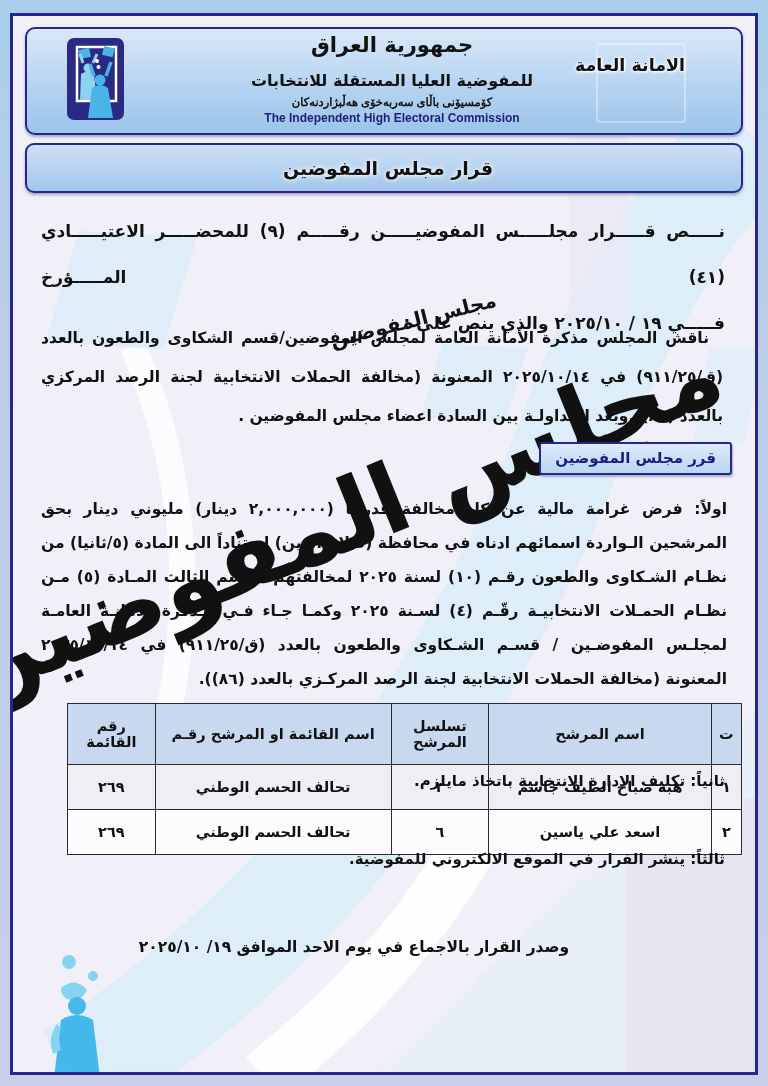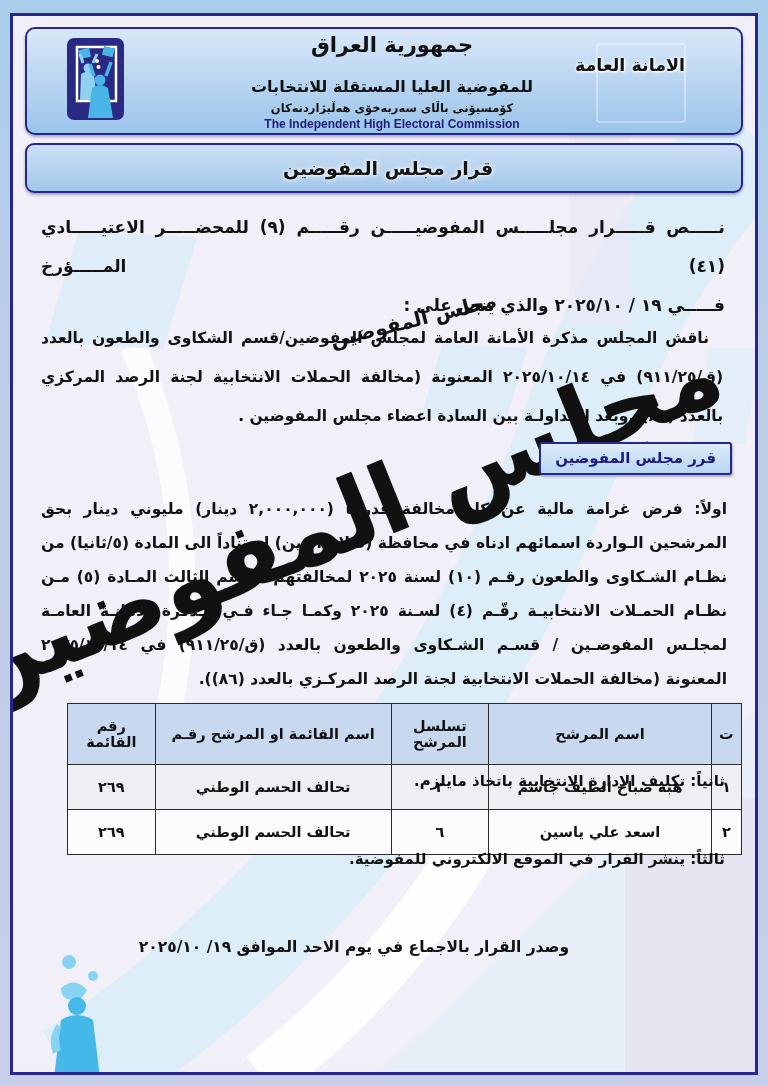--- a/index.html
+++ b/index.html
@@ -38,22 +38,22 @@
   
   .hdr-box {
     position:absolute; left:12px; top:11px; width:718px; height:108px;
     border:2px solid #26268c; border-radius:10px;
     background:linear-gradient(180deg,#d9e8f8 0%,#bcd7f2 45%,#9cc4ea 100%);
     box-shadow:0 2px 3px rgba(30,30,90,.35);
   }
   .logo-box { position:absolute; left:40px; top:9px; }
   .hdr-center { position:absolute; left:200px; top:4px; width:330px; text-align:center; color:#1d1d7a; }
   .hdr-ar1 { font-size:21px; font-weight:bold; letter-spacing:1px; }
-  .hdr-ar2 { font-size:16px; font-weight:bold; margin-top:20px; letter-spacing:.5px; }
-  .hdr-ku  { font-size:11.5px; font-weight:bold; margin-top:5px; }
+  .hdr-ar2 { font-size:16px; font-weight:bold; margin-top:14px; letter-spacing:.5px; }
+  .hdr-ku  { font-size:11.5px; font-weight:bold; margin-top:5px;font-family:Liberation Serif, serif; }
   .hdr-en  { font-size:12px; font-weight:bold; margin-top:2px; font-family:"Liberation Sans",sans-serif; }
   .hdr-right {
     position:absolute; right:26px; top:16px; width:170px; text-align:center;
     color:#1b1b80; font-size:17.5px; font-weight:bold; line-height:40px;
     text-shadow:0 0 3px #fff,0 0 5px #fff,1px 1px 2px #fff;
   }
   .hdr-right-wm { position:absolute; right:55px; top:14px; width:90px; height:80px;
     border:2px solid rgba(255,255,255,.35); border-radius:4px; }
 
   
@@ -62,21 +62,21 @@
     border:2px solid #26268c; border-radius:9px;
     background:linear-gradient(180deg,#cddff4 0%,#b5d2ef 55%,#a2c6ea 100%);
     box-shadow:0 2px 3px rgba(30,30,90,.35);
     display:flex; align-items:center; justify-content:center;padding-left:8px;
   }
   .banner-text { color:#1b1b80; font-size:19px; font-weight:bold;
     text-shadow:0 0 3px #fff,0 0 6px #fff; }
 
   
   .ar { direction:rtl; color:#111; font-weight:bold; }
-  .p-intro { position:absolute; right:30px; left:28px; top:192px; font-size:17px; line-height:39px; }
+  .p-intro { position:absolute; right:30px; left:28px; top:192px; font-size:17px; line-height:46px; }
   .p-intro .l1 { text-align:justify; text-align-last:justify; }
   .p-intro .l2 { text-align:right; }
   .p-para2 { position:absolute; right:32px; left:28px; top:303px; font-size:15.5px;
     line-height:39px; text-align:justify; text-indent:14px; }
   .badge {
     position:absolute; right:23px; top:426px; padding:5px 14px 6px 14px;
     border:2px solid #26268c; border-radius:3px;
     background:linear-gradient(180deg,#dcebf9 0%,#b9d6f1 100%);
     color:#1b1b80; font-size:15px; font-weight:bold;
     box-shadow:1px 2px 2px rgba(30,30,90,.3);

